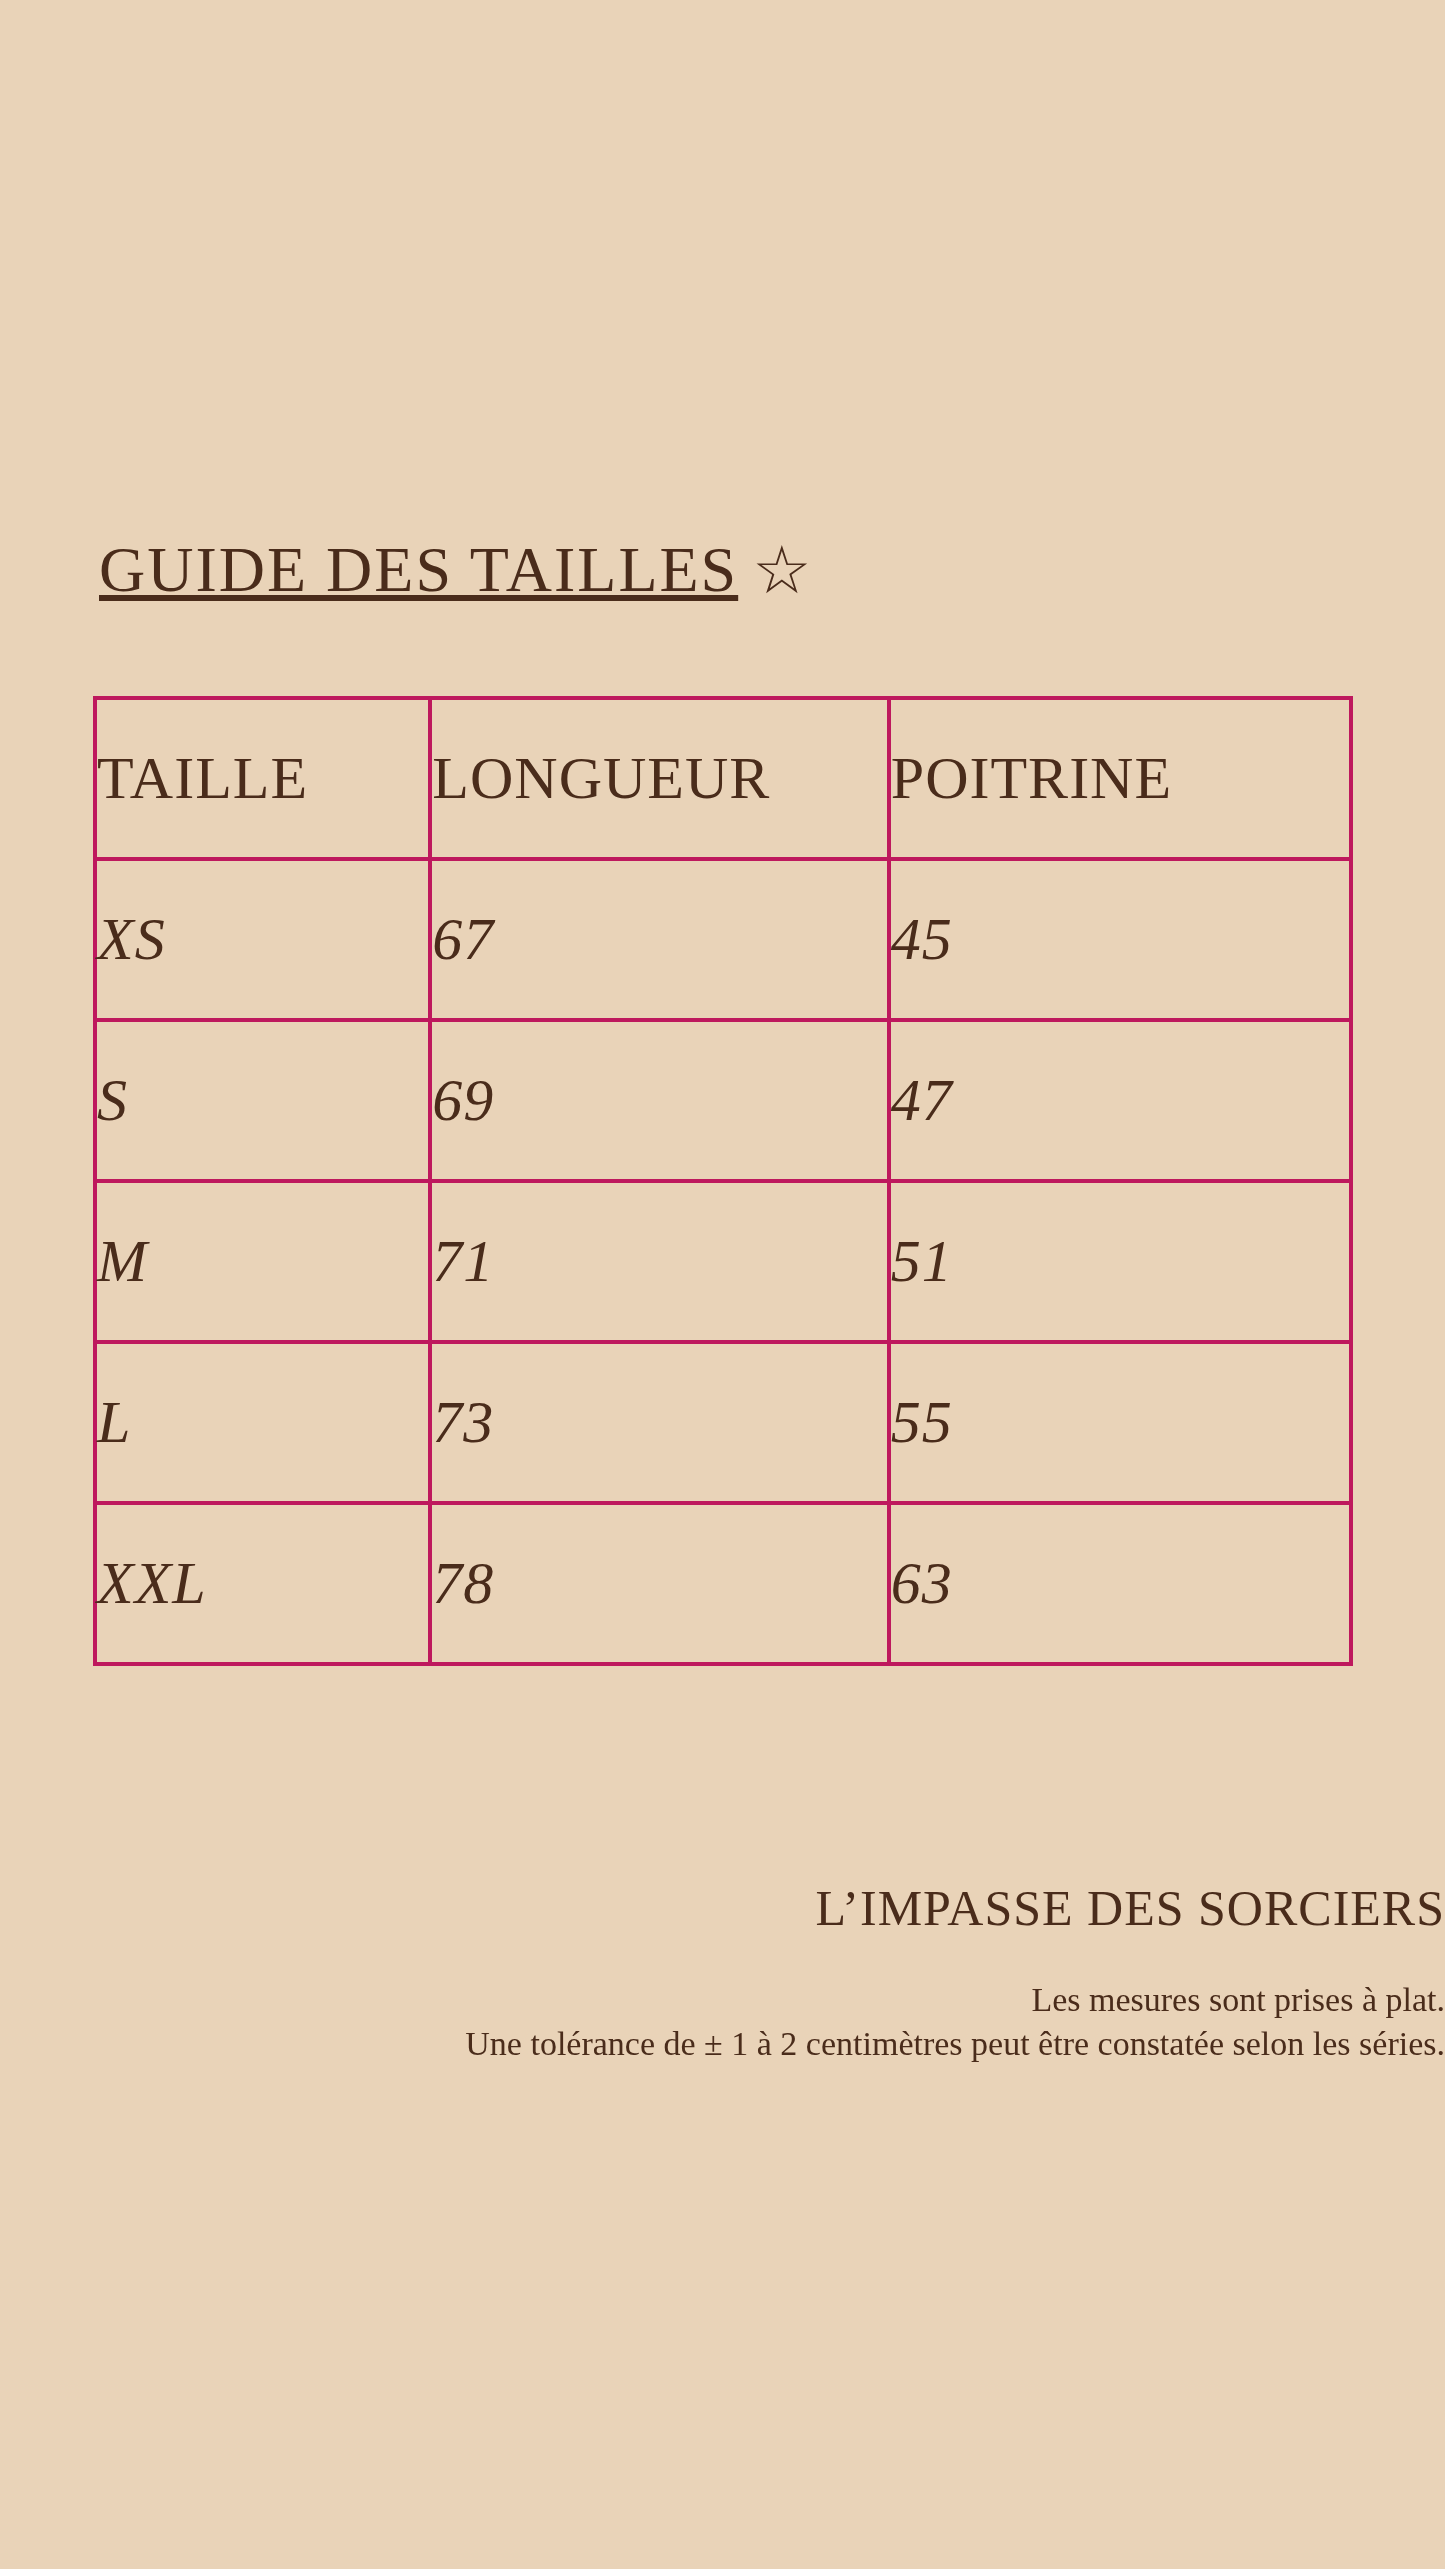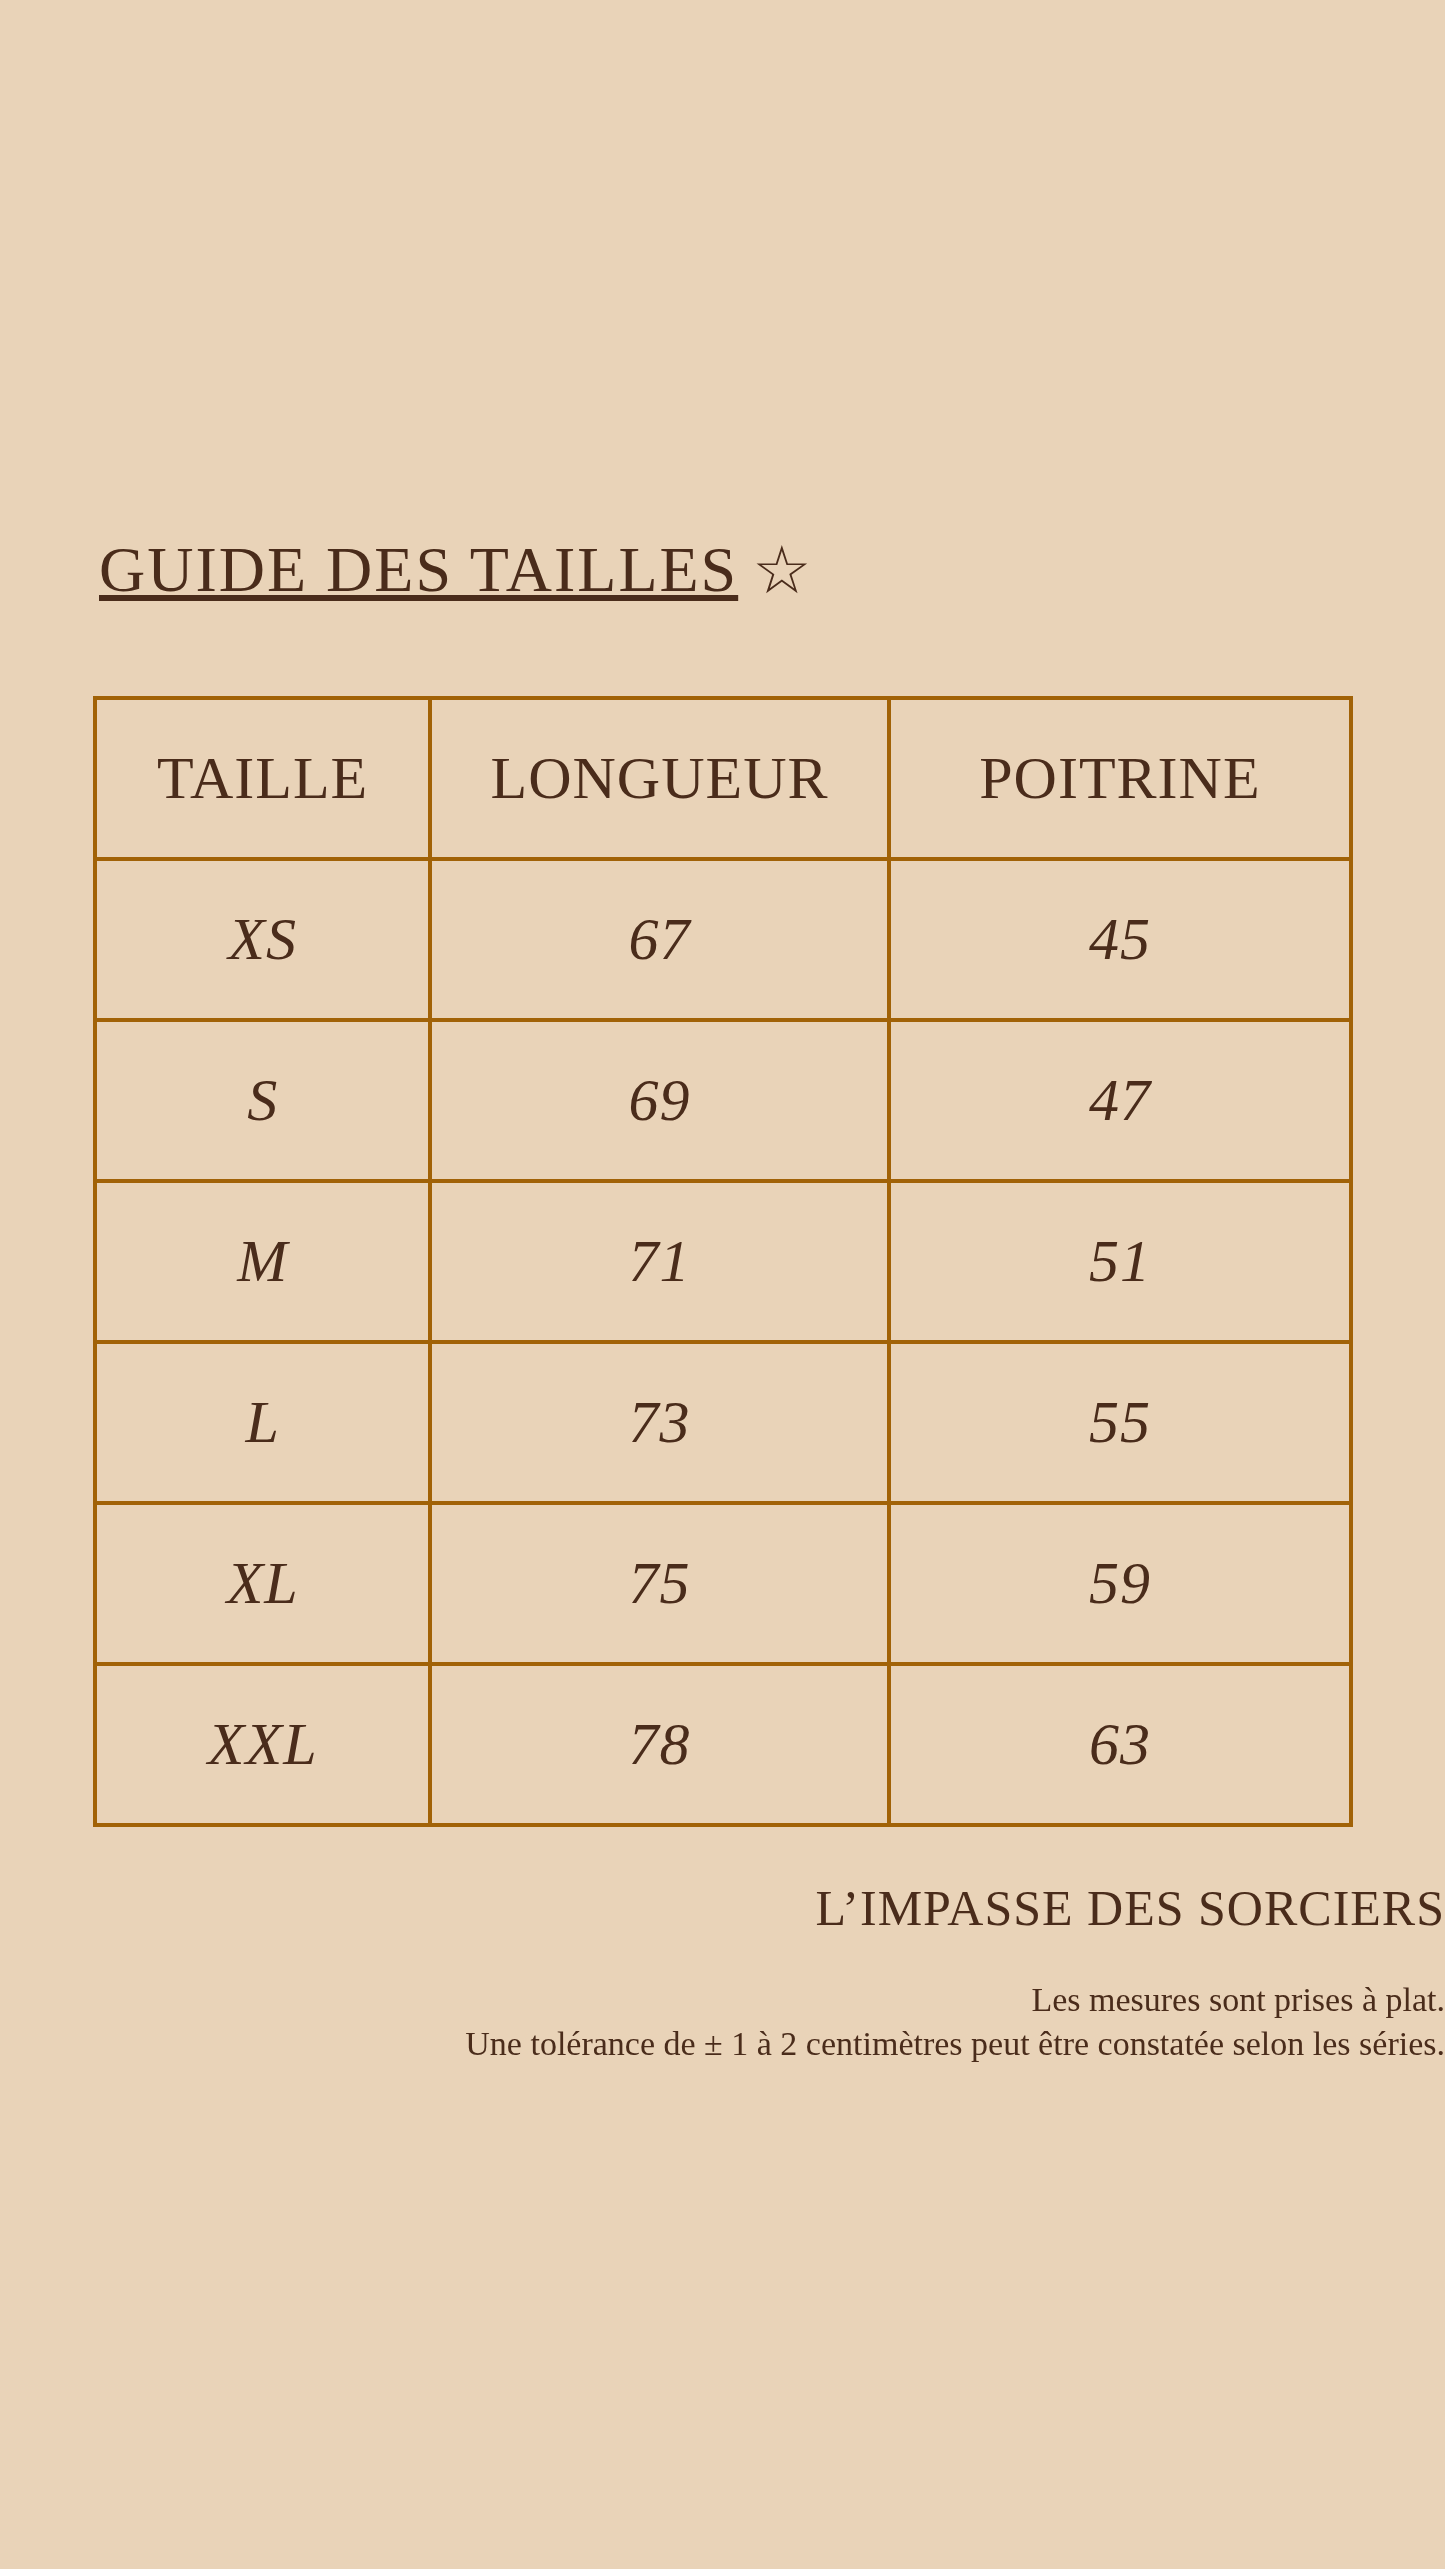--- a/index.html
+++ b/index.html
@@ -37,23 +37,23 @@
   table.size-table {
     position: absolute;
     left: 93px;
     top: 696px;
     width: 1260px;
     border-collapse: collapse;
     table-layout: fixed;
   }
   table.size-table th,
   table.size-table td {
-    border: 4px solid #a16207;
+    border: 4px solid #be185d;
     height: 157px;
-    text-align: center;
+    text-align: left;
     vertical-align: middle;
     font-size: 60px;
     font-weight: normal;
     letter-spacing: 1px;
     padding: 0;
   }
   table.size-table td {
     font-feature-settings: "onum" 1;
     font-style: italic;
   }
@@ -121,25 +121,20 @@
       <td>M</td>
       <td>71</td>
       <td>51</td>
     </tr>
     <tr>
       <td>L</td>
       <td>73</td>
       <td>55</td>
     </tr>
     <tr>
-      <td>XL</td>
-      <td>75</td>
-      <td>59</td>
-    </tr>
-    <tr>
       <td>XXL</td>
       <td>78</td>
       <td>63</td>
     </tr>
   </tbody>
 </table>
 
 <div class="brand">L’IMPASSE DES SORCIERS</div>
 
 <div class="notes">

